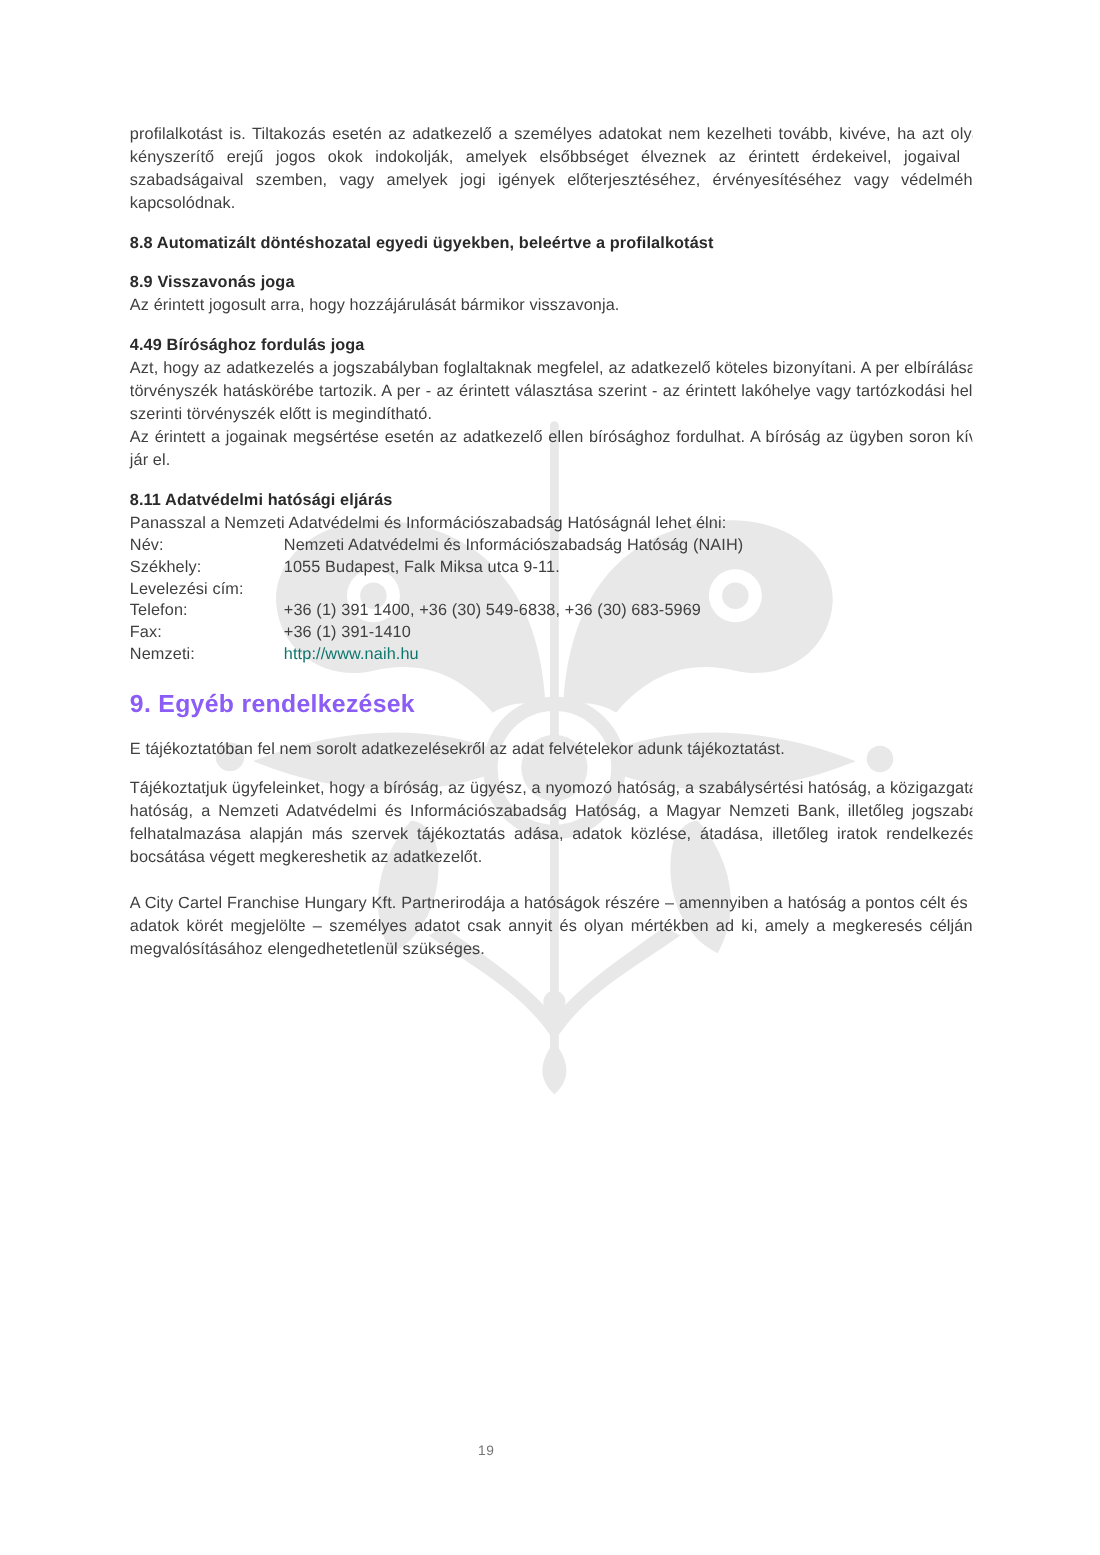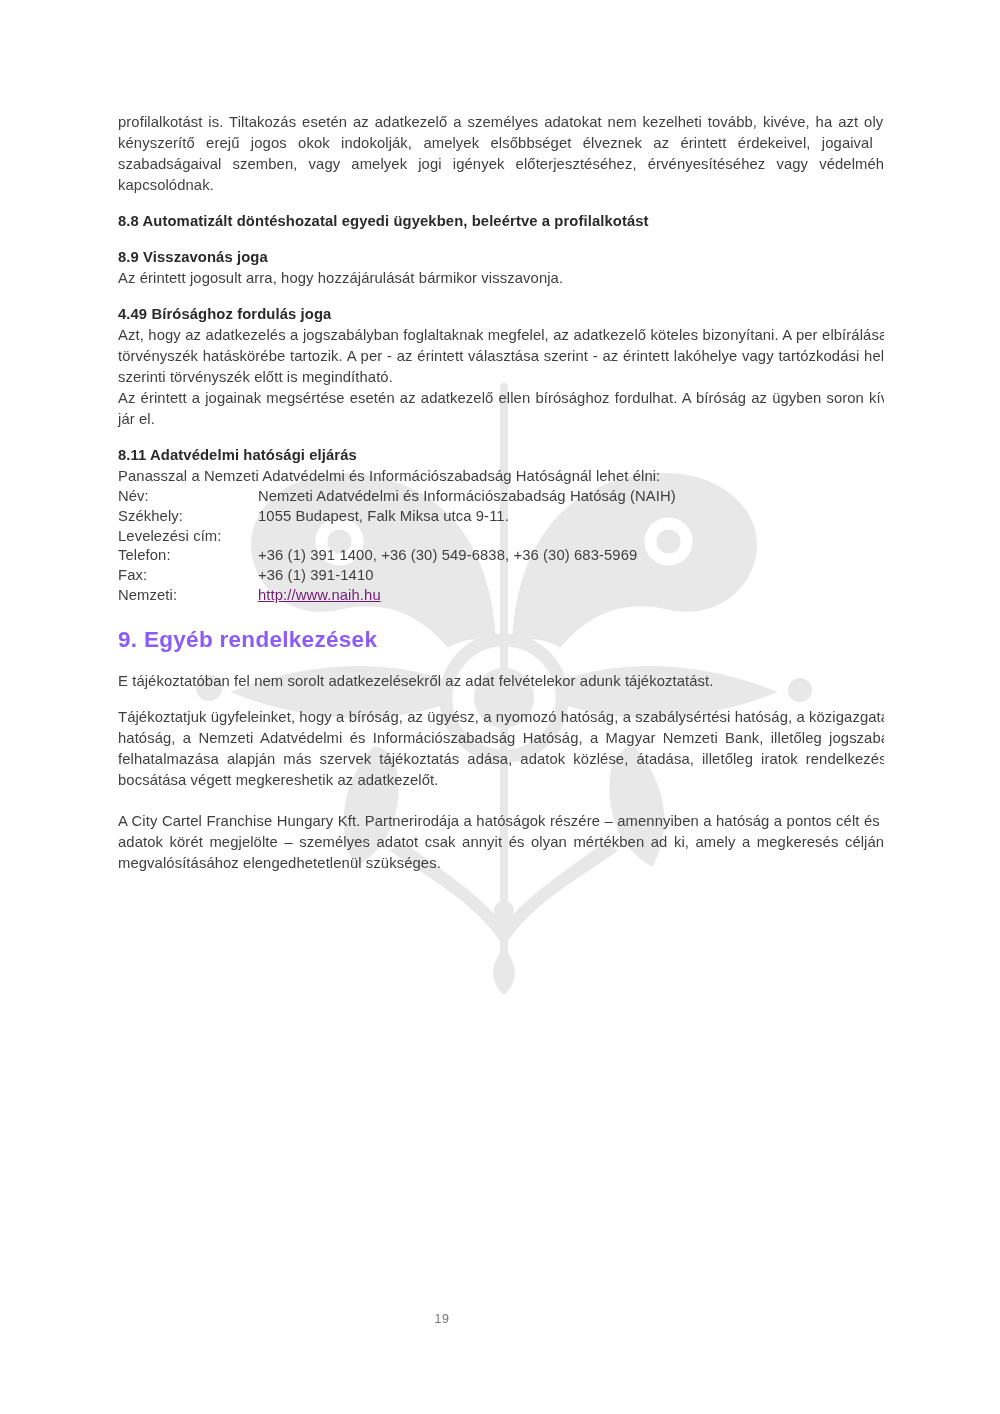--- a/index.html
+++ b/index.html
@@ -26,21 +26,21 @@
     font-weight:700;color:#2a2a2a;letter-spacing:.1px;
   }
   h2.big{
     font-size:22.5px;line-height:28px;margin:20px 0 17px 0;
     font-weight:800;color:#8b5cf6;letter-spacing:.3px;
   }
   .contact{font-size:14.8px;line-height:19.8px;}
   .contact .row{display:flex;}
   .contact .label{flex:0 0 140px;width:140px;}
   .contact .value{flex:1;}
-  a.weblink{color:#701a75;text-decoration:underline;cursor:pointer;}
+  a.weblink{color:#0f766e;cursor:pointer;}
   .gap-sm{margin-top:15px !important;}
   .gap-md{margin-top:20px !important;}
   .page-number{
     position:absolute;left:0;right:0;top:1312px;
     text-align:center;font-size:12.5px;color:#757575;
     font-family:"Liberation Sans",sans-serif;letter-spacing:.5px;
   }
 </style>
 </head>
 <body>

